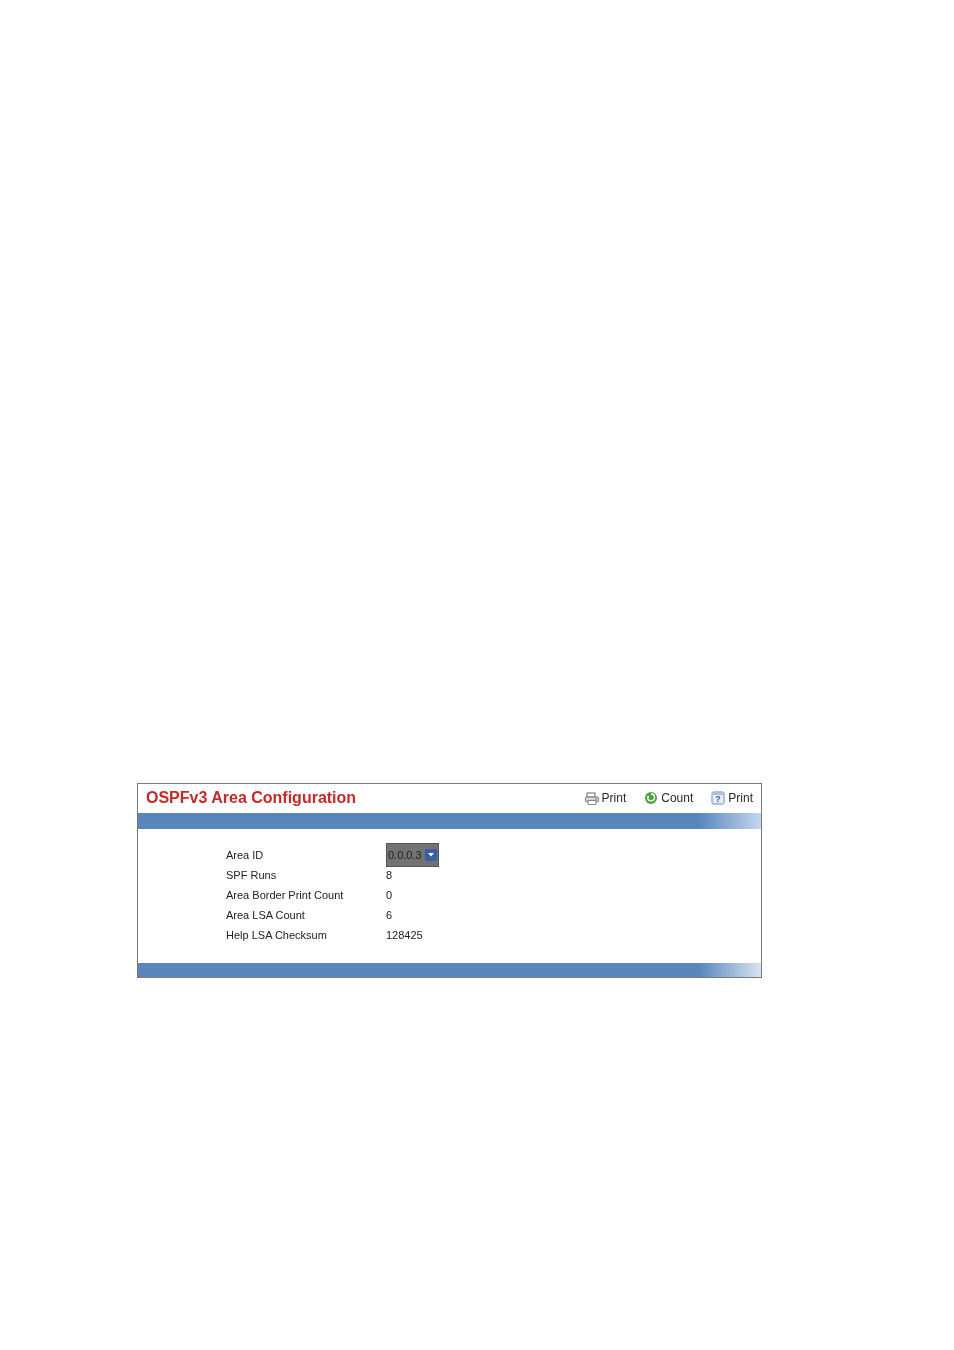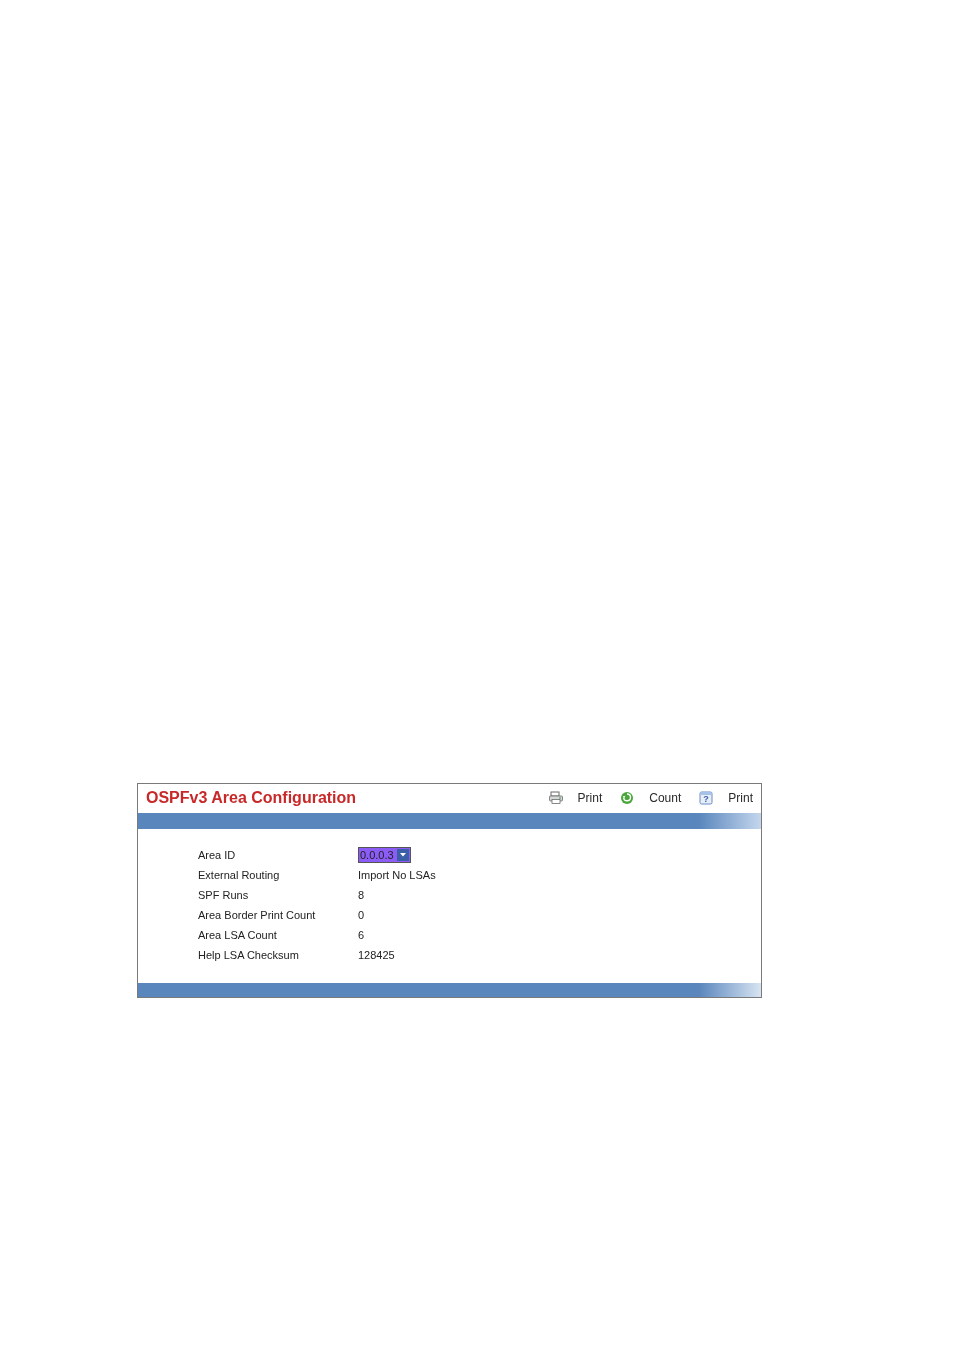--- a/index.html
+++ b/index.html
@@ -33,65 +33,65 @@
       font-weight: bold;
       flex: 1;
     }
     .header-actions {
       display: flex;
       align-items: center;
       gap: 18px;
     }
     .action-item {
       display: flex;
-      align-items: flex-start;
-      gap: 15px;
+      align-items: flex-end;
+      gap: 3px;
       cursor: pointer;
     }
     .action-item span {
       color: #2a2a2a;
       font-size: 12px;
     }
     .icon {
       display: inline-flex;
       align-items: center;
       justify-content: center;
     }
     .bar-blue {
       height: 16px;
       background: linear-gradient(to right, #5986bd 0%, #5986bd 90%, #c5d6ed 100%);
     }
     .content {
       background: #ffffff;
       padding: 16px 0 18px 0;
     }
     .form-table {
-      margin-left: 60px;
+      margin-left: 88px;
       font-size: 11px;
       color: #222;
     }
     .form-row {
       display: flex;
       align-items: center;
       height: 20px;
     }
     .form-label {
       width: 160px;
     }
     .form-value {
       color: #222;
     }
     .select-box {
       border: 1px solid #555;
-      background: #8b5cf6;
+      background: #737373;
       font-size: 11px;
       padding: 0 1px;
       display: inline-flex;
       align-items: center;
-      height: 16px;
+      height: 24px;
     }
     .select-arrow {
       background: #3a5fa6;
       width: 12px;
       height: 12px;
       display: inline-flex;
       align-items: center;
       justify-content: center;
       margin-left: 3px;
     }
@@ -156,24 +156,20 @@
             <span>0.0.0.3</span>
             <span class="select-arrow">
               <svg width="8" height="6" viewBox="0 0 8 6">
                 <path d="M 1 1 L 4 4.5 L 7 1 Z" fill="#fff"></path>
               </svg>
             </span>
           </div>
         </div>
       </div>
 
-      <div class="form-row">
-        <div class="form-label">External Routing</div>
-        <div class="form-value">Import No LSAs</div>
-      </div>
 
       <div class="form-row">
         <div class="form-label">SPF Runs</div>
         <div class="form-value">8</div>
       </div>
 
       <div class="form-row">
         <div class="form-label">Area Border Print Count</div>
         <div class="form-value">0</div>
       </div>

